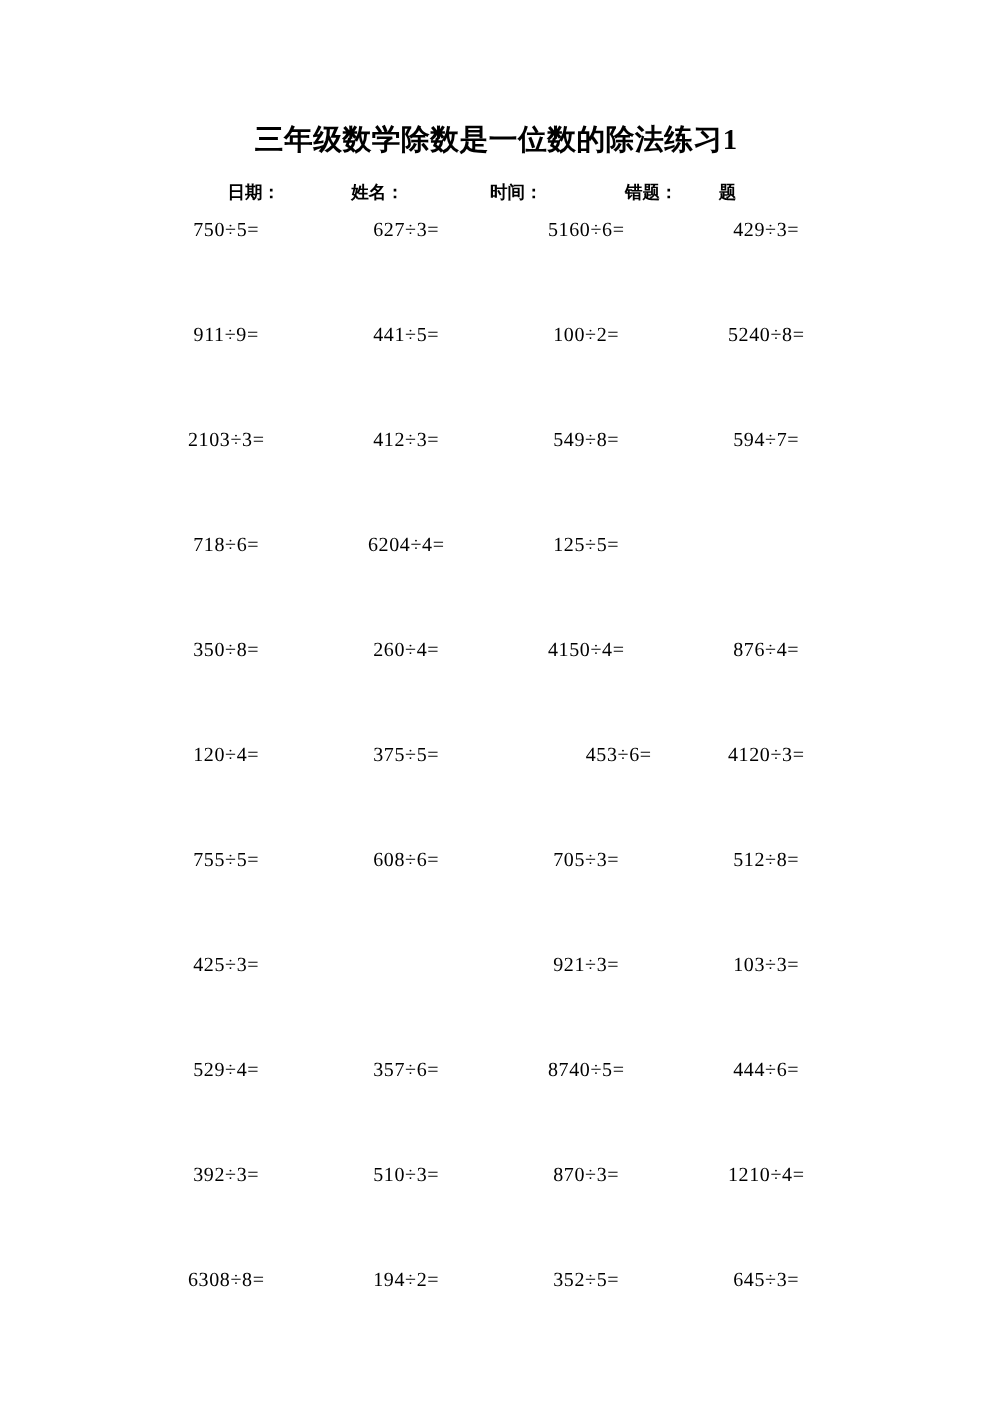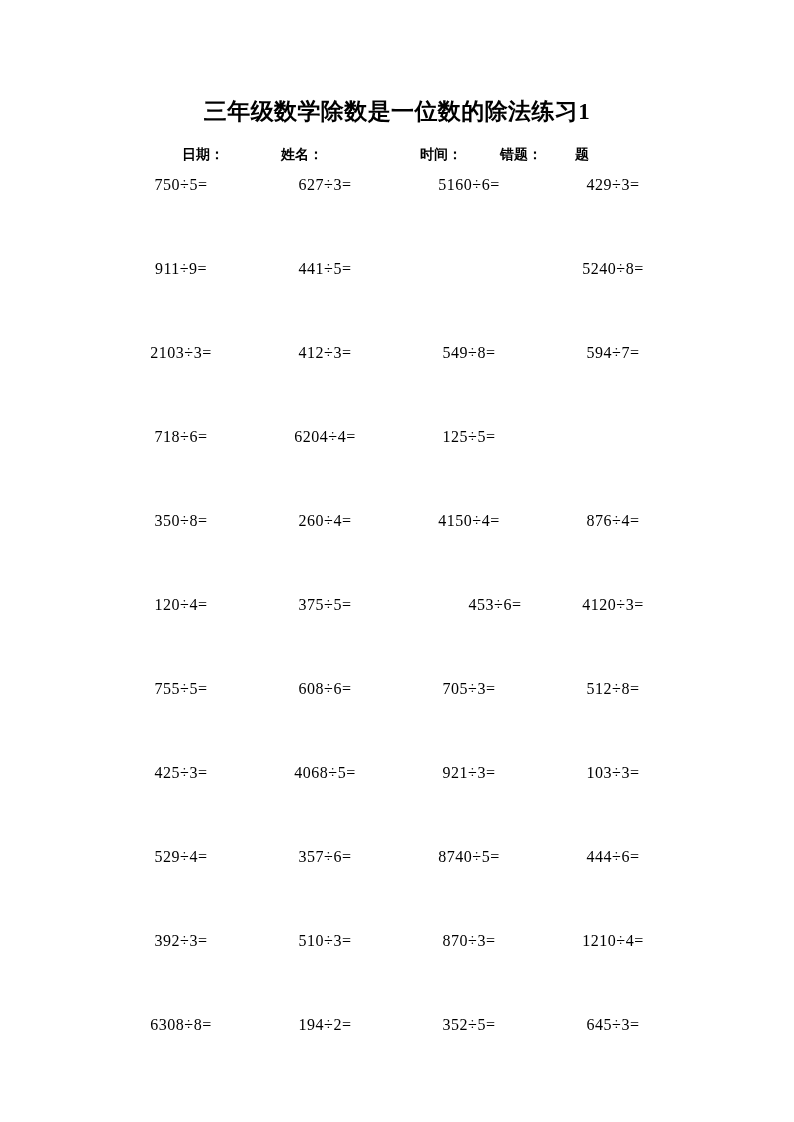--- a/index.html
+++ b/index.html
@@ -46,21 +46,21 @@
     position: absolute;
     top: 0;
     font-size: 14px;
     font-weight: bold;
     font-family: "Liberation Serif", "DejaVu Serif", serif;
     white-space: nowrap;
     line-height: 22px;
   }
   .meta-date   { left: 182px; }
   .meta-name   { left: 281px; }
-  .meta-time   { left: 420px; font-family: Liberation Serif, serif; }
+  .meta-time   { left: 392px; font-family: Liberation Serif, serif; }
   .meta-wrong  { left: 500px; }
   .meta-unit   { left: 575px; }
 
   .problems {
     position: absolute;
     left: 0;
     top: 140px;
     width: 726px;
   }
   .prob-row {
@@ -104,20 +104,21 @@
   <div class="problems">
       <div class="prob-row">
         <div class="prob-cell col0">750÷5=</div>
         <div class="prob-cell col1">627÷3=</div>
         <div class="prob-cell col2">5160÷6=</div>
         <div class="prob-cell col3">429÷3=</div>
       </div>
       <div class="prob-row">
         <div class="prob-cell col0">911÷9=</div>
         <div class="prob-cell col1">441÷5=</div>
+        <div class="prob-cell col2">100÷2=</div>
         <div class="prob-cell col3">5240÷8=</div>
       </div>
       <div class="prob-row">
         <div class="prob-cell col0">2103÷3=</div>
         <div class="prob-cell col1">412÷3=</div>
         <div class="prob-cell col2">549÷8=</div>
         <div class="prob-cell col3">594÷7=</div>
       </div>
       <div class="prob-row">
         <div class="prob-cell col0">718÷6=</div>
@@ -137,21 +138,20 @@
         <div class="prob-cell col3">4120÷3=</div>
       </div>
       <div class="prob-row">
         <div class="prob-cell col0">755÷5=</div>
         <div class="prob-cell col1">608÷6=</div>
         <div class="prob-cell col2">705÷3=</div>
         <div class="prob-cell col3">512÷8=</div>
       </div>
       <div class="prob-row">
         <div class="prob-cell col0">425÷3=</div>
-        <div class="prob-cell col1">4068÷5=</div>
         <div class="prob-cell col2">921÷3=</div>
         <div class="prob-cell col3">103÷3=</div>
       </div>
       <div class="prob-row">
         <div class="prob-cell col0">529÷4=</div>
         <div class="prob-cell col1">357÷6=</div>
         <div class="prob-cell col2">8740÷5=</div>
         <div class="prob-cell col3">444÷6=</div>
       </div>
       <div class="prob-row">

